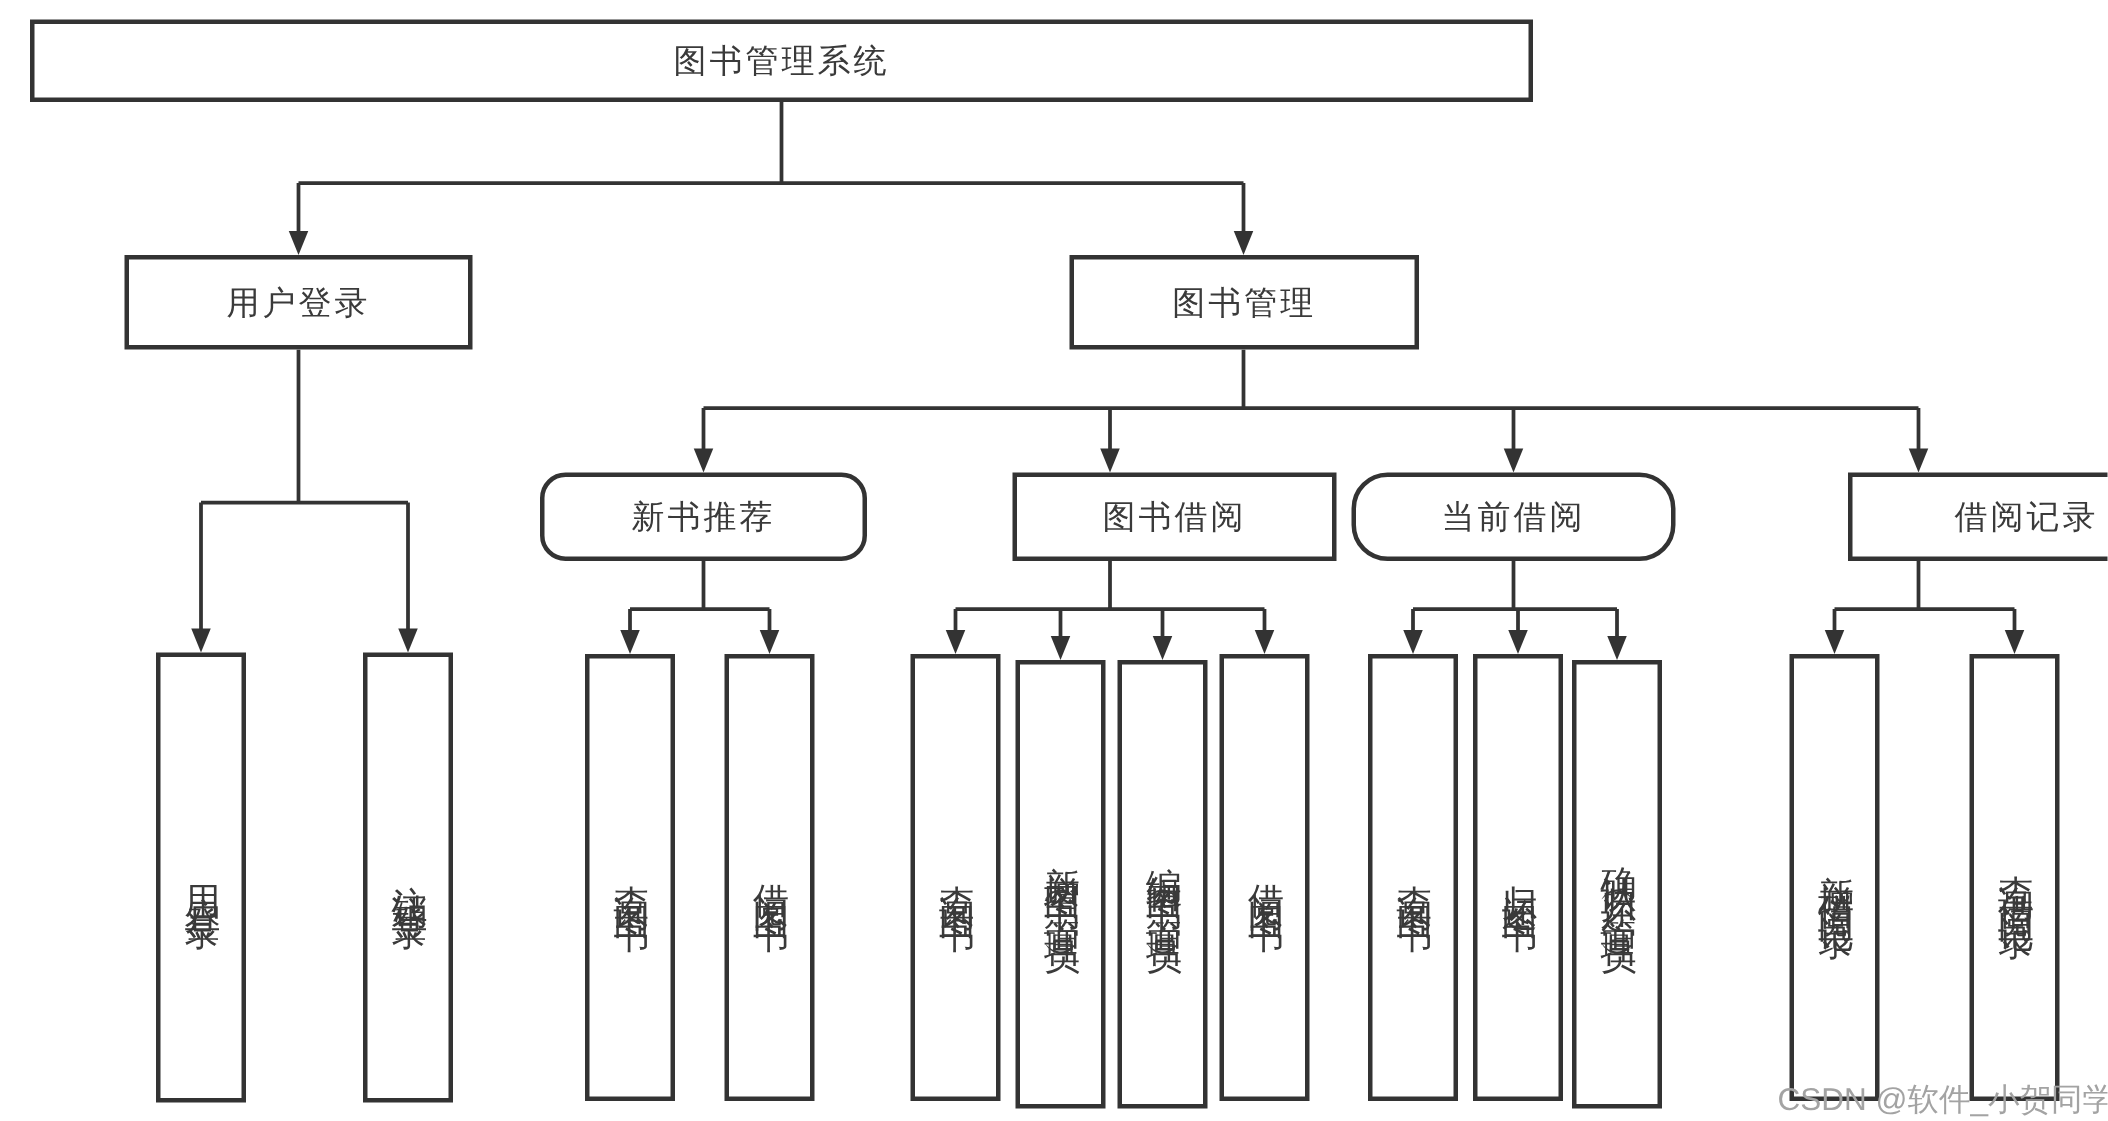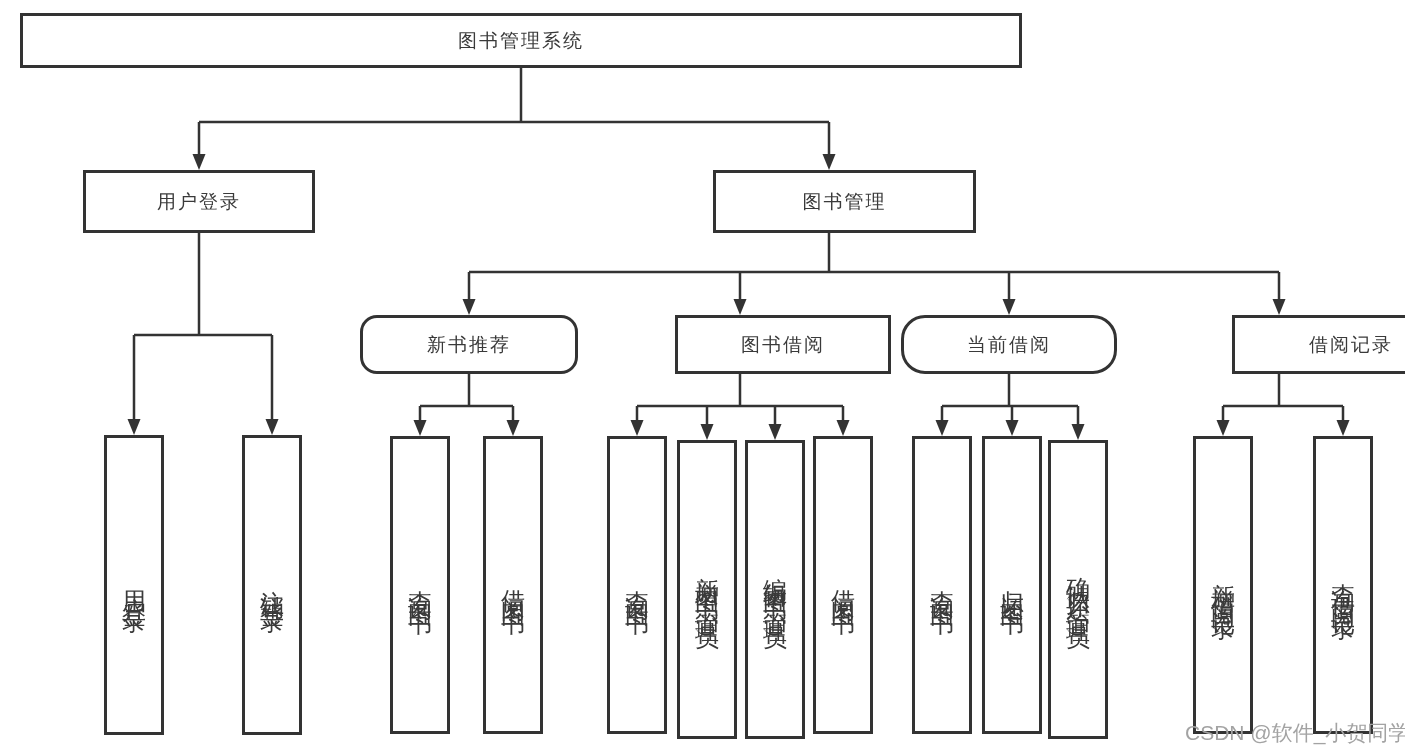--- a/index.html
+++ b/index.html
@@ -26,21 +26,21 @@
     background: #ffffff;
     border: 3px solid #333333;
     display: flex;
     align-items: center;
     justify-content: center;
     box-sizing: border-box;
     z-index: 2;
     color: #3a3a3a;
   }
   .node.h {
-    font-size: 19px;
+    font-size: 22px;
     letter-spacing: 2px;
     white-space: nowrap;
   }
   .node.v {
     writing-mode: vertical-rl;
     text-orientation: mixed;
     font-size: 24px;
     letter-spacing: 7px;
     line-height: 1;
   }
@@ -91,21 +91,21 @@
     <polygon points="1005.5,420 1018.5,420 1012,436"></polygon>
     <polygon points="1071.5,424 1084.5,424 1078,440"></polygon>
     <polygon points="1216.5,420 1229.5,420 1223,436"></polygon>
     <polygon points="1336.5,420 1349.5,420 1343,436"></polygon>
   </g>
 </svg>
 
 <div class="node h" style="left:20px; top:13px; width:1002px; height:55px;">图书管理系统</div>
 
 <div class="node h" style="left:83px; top:170px; width:232px; height:63px;">用户登录</div>
-<div class="node h" style="left:713px; top:170px; width:263px; height:63px;">图书管理</div>
+<div class="node h" style="left:713px; top:170px; width:233px; height:63px;">图书管理</div>
 
 <div class="node h" style="left:360px; top:315px; width:218px; height:59px;border-radius:17px;">新书推荐</div>
 <div class="node h" style="left:632px; top:315px; width:216px; height:59px;margin-left:43px;">图书借阅</div>
 <div class="node h" style="left:901px; top:315px; width:216px; height:59px;border-radius:24px;">当前借阅</div>
 <div class="node h" style="left:1232px; top:315px; width:217px; height:59px;padding-left:21px;">借阅记录</div>
 
 <div class="node v" style="left:104px; top:435px; width:60px; height:300px;">用户登录</div>
 <div class="node v" style="left:242px; top:435px; width:60px; height:300px;">注销登录</div>
 
 <div class="node v" style="left:390px; top:436px; width:60px; height:298px;">查询图书</div>

